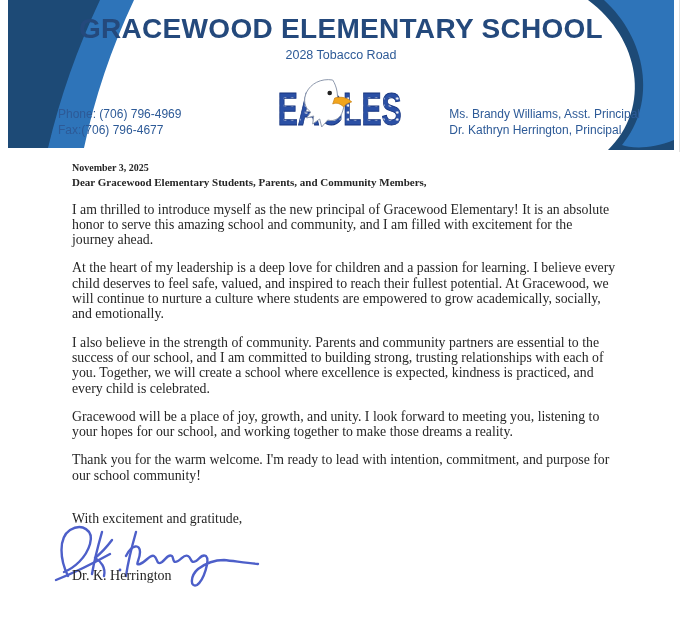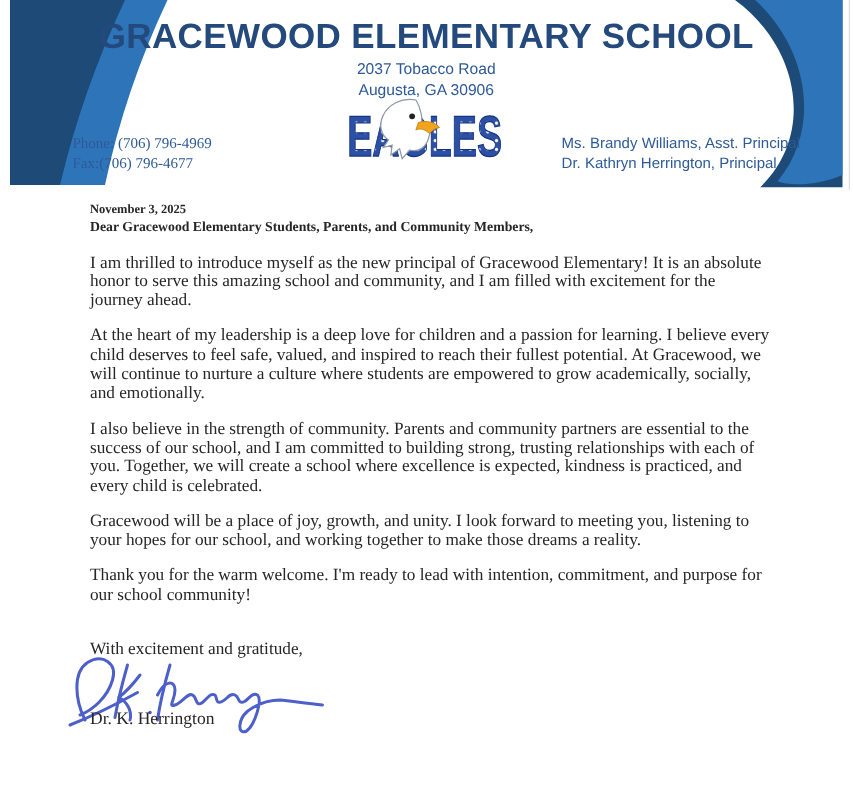--- a/index.html
+++ b/index.html
@@ -22,21 +22,21 @@
     font-size:28px; letter-spacing:.3px; color:#24497c; white-space:nowrap;
   }
   .address {
     position:absolute; top:47px; left:0; width:682px; text-align:center;
     font-family:"Liberation Sans", sans-serif; font-size:12.5px;
     line-height:17px; color:#2d5a97;
   }
   .logo { position:absolute; top:74px; left:50%; transform:translateX(-51%); }
   .contact {
     position:absolute; top:106px; left:58px;
-    font-family:Liberation Serif, serif; font-size:12px;
+    font-family:Liberation Sans, sans-serif; font-size:12px;
     line-height:16px; color:#2d5a97;
   }
   .principals {
     position:absolute; top:106px; right:42px; text-align:left;
     font-family:"Liberation Sans", sans-serif; font-size:12px;
     line-height:16px; color:#2d5a97;
   }
   
   .letter-body {
     position:absolute; top:160px; left:72px; width:545px;
@@ -64,22 +64,21 @@
     <svg class="decor decor-right" viewBox="0 0 100 150" aria-hidden="true">
       <path fill="#1d4a76" d="M10,0 H96 V150 H30 C74,108 62,38 10,0 Z"></path>
       <path fill="#2e74b9" d="M26,0 H96 V140 C72,150 52,148 44,145 C80,102 68,38 26,0 Z"></path>
     </svg>
 
     <div class="scan-edge"></div>
 
     <div class="school-name">GRACEWOOD ELEMENTARY SCHOOL</div>
 
     <div class="address">
-      <div>2037 Tobacco Road</div>
-      <div>Augusta, GA 30906</div>
+      <div>2028 Tobacco Road</div>
     </div>
 
     <svg class="logo" width="130" height="64" viewBox="0 0 130 64" aria-hidden="true">
       <defs>
         <pattern id="pdots" width="7" height="7" patternUnits="userSpaceOnUse">
           <rect width="7" height="7" fill="#2b50a5"></rect>
           <circle cx="3.5" cy="3.5" r="1.3" fill="#ffffff"></circle>
         </pattern>
       </defs>
       <text x="3" y="51" font-family="'Liberation Sans',sans-serif" font-weight="bold" font-size="46" fill="url(#pdots)" stroke="#17357f" stroke-width="1" textLength="124" lengthAdjust="spacingAndGlyphs">EAGLES</text>

